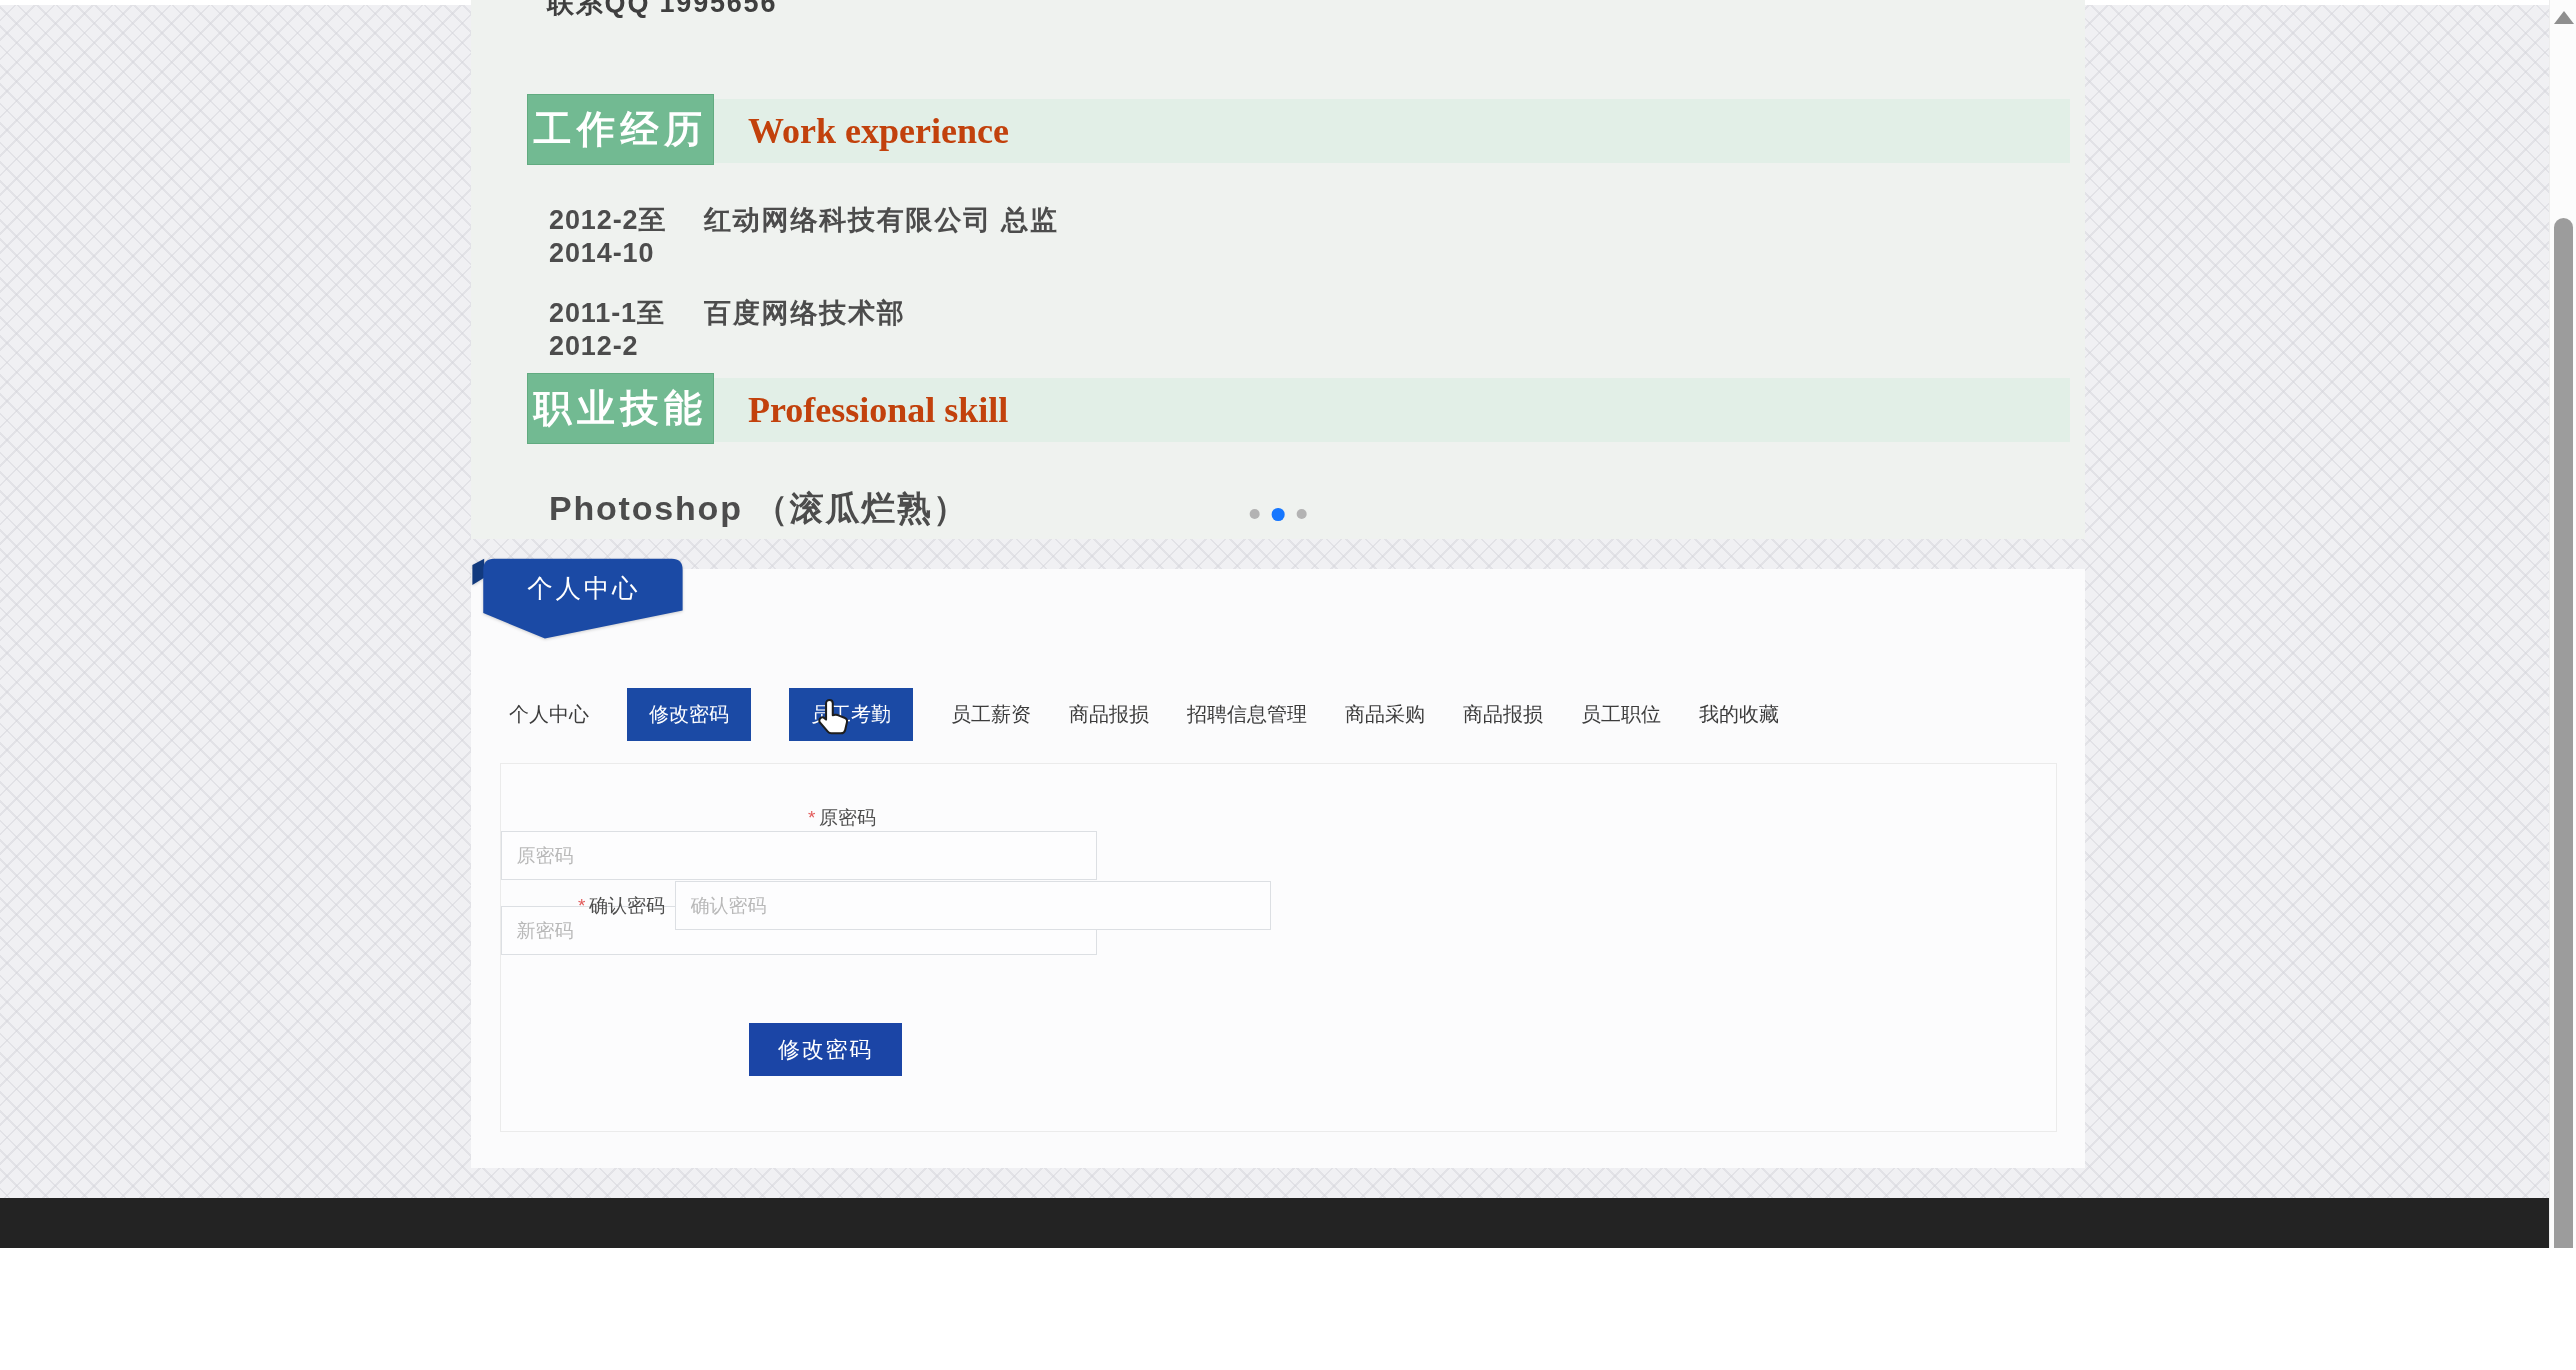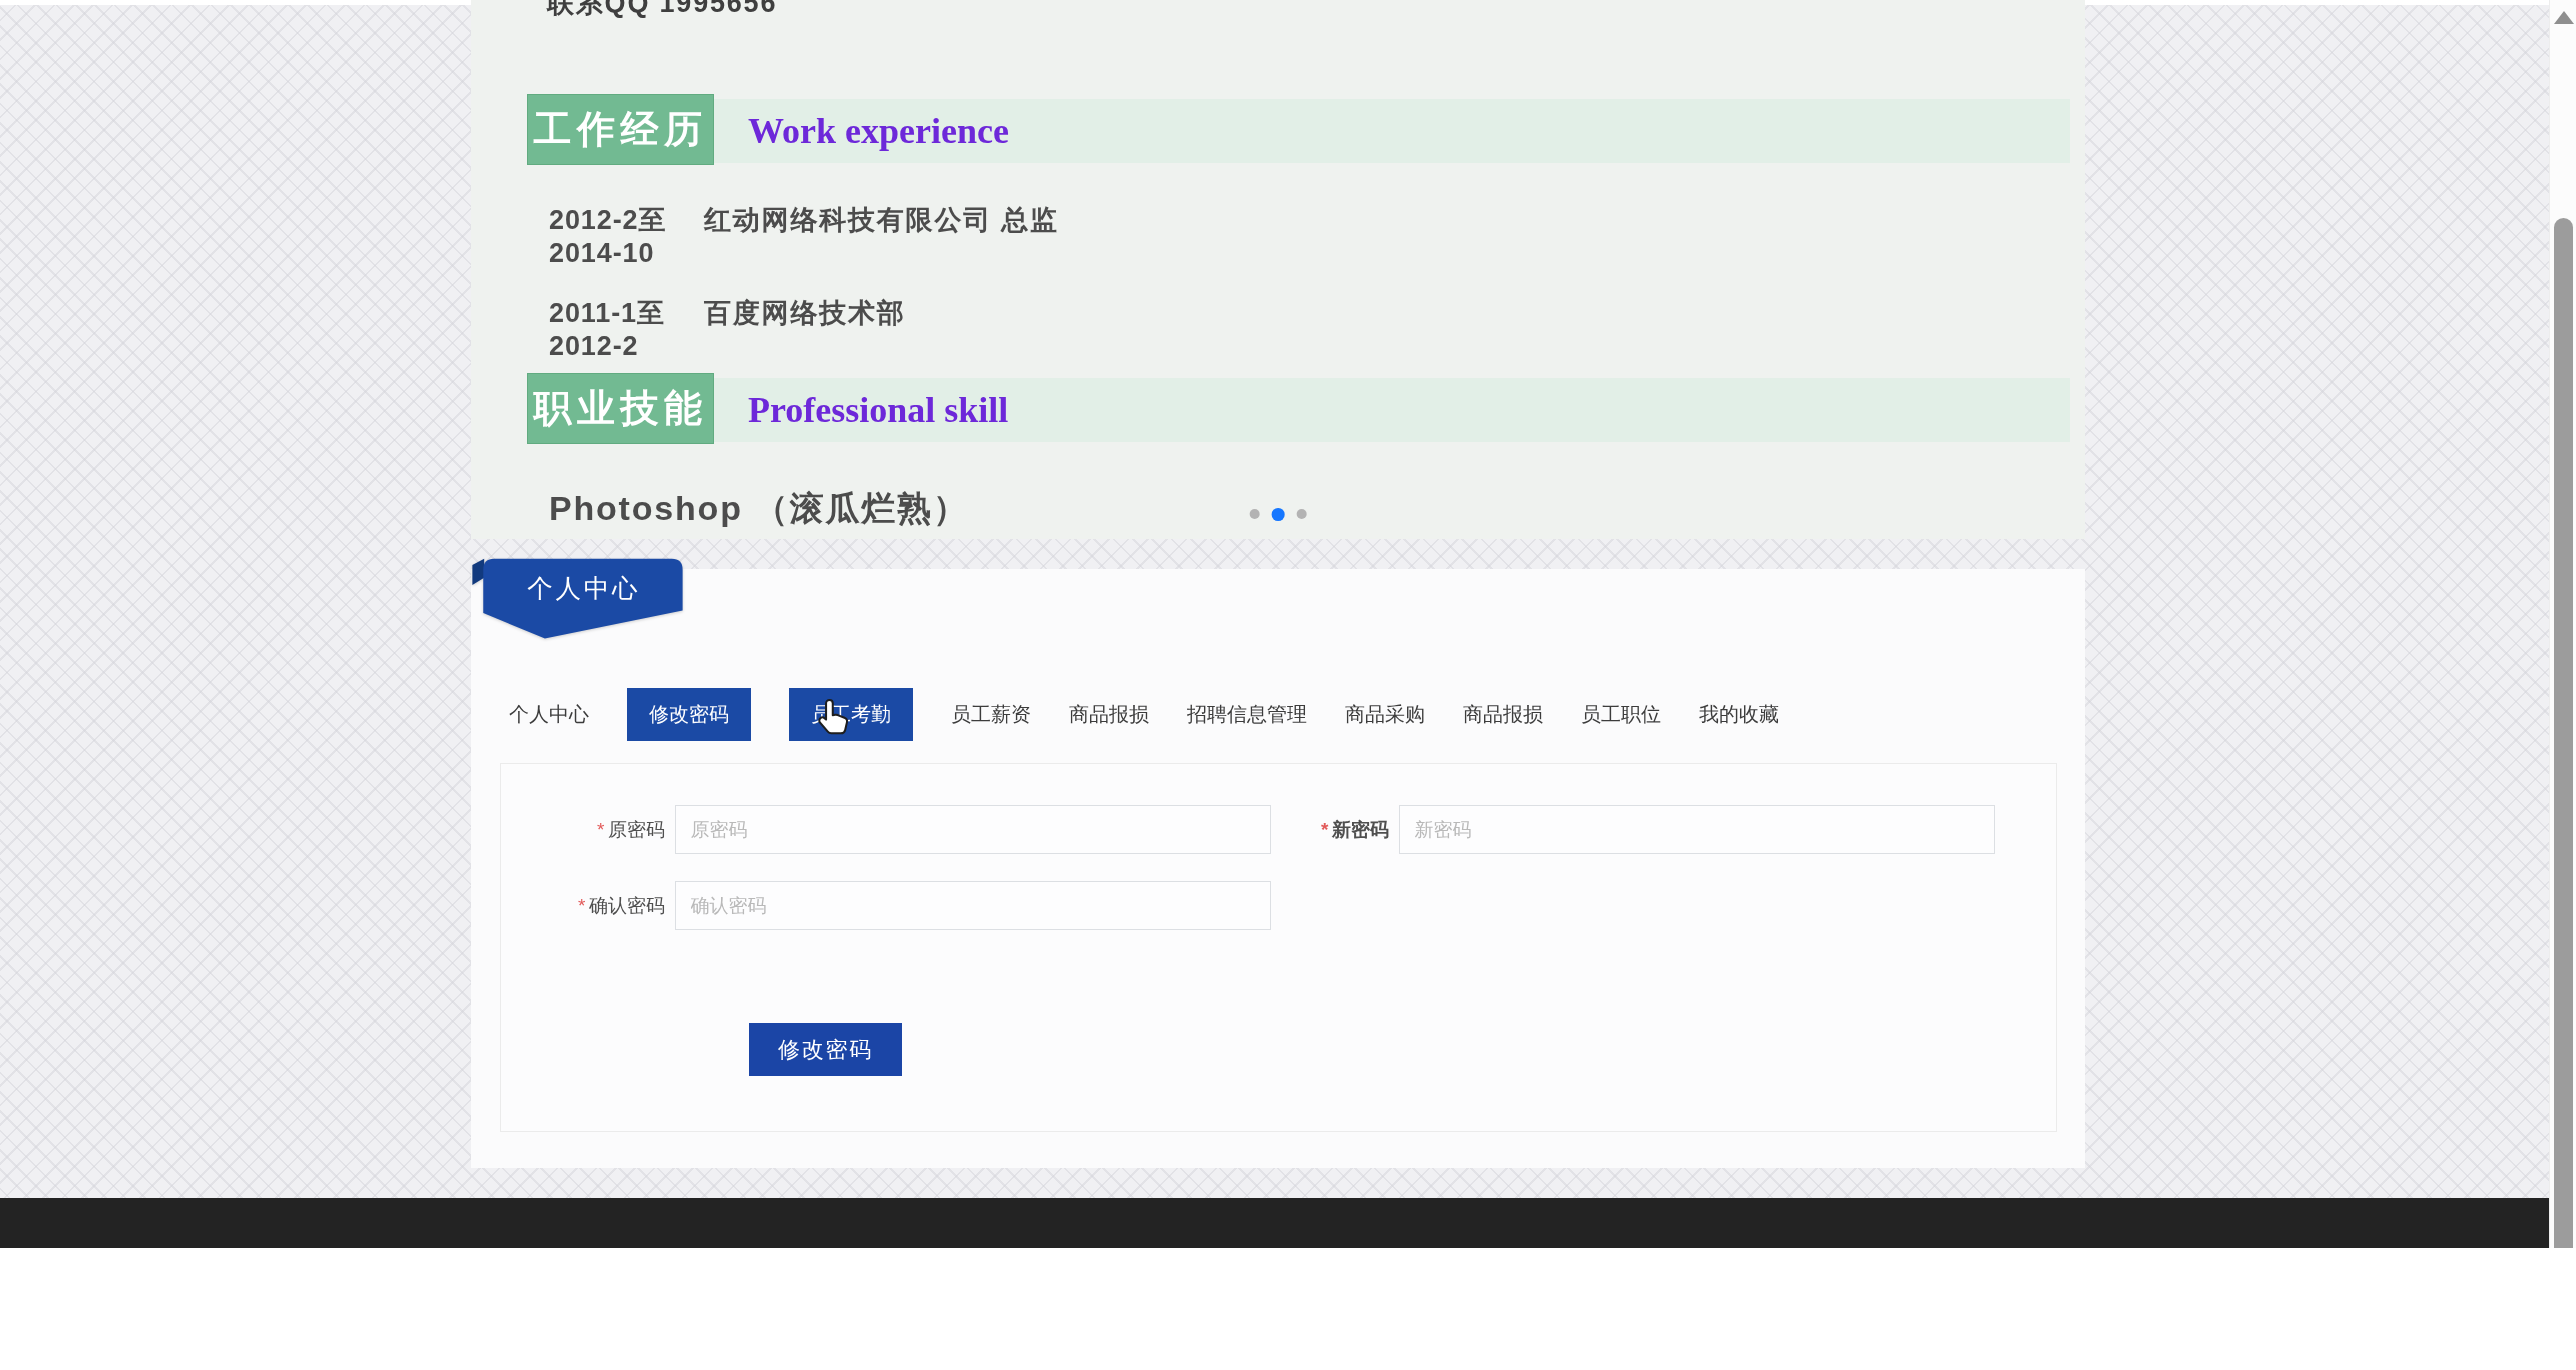--- a/index.html
+++ b/index.html
@@ -20,21 +20,21 @@
   .contact-line { position:absolute; left:76px; top:-14.6px; font-size:27px; font-weight:bold;
     color:#3f3f3f; letter-spacing:1.8px; }
   .section-header { position:absolute; left:56px; right:15.5px; display:flex; align-items:center; }
   .section-header.work  { top:94px; }
   .section-header.skill { top:373px; }
   .green-box { width:187px; height:71px; background:#72ba92; border:1.8px solid #61ab80;
     color:#ffffff; font-size:38px; font-weight:bold; letter-spacing:5.5px;
     display:flex; align-items:center; justify-content:center; flex:0 0 auto;text-align:right; }
   .green-strip { flex:1 1 auto; height:64px; margin-top:3.6px; background:#e2efe7;
     display:flex; align-items:center; padding-left:34px;
-    font-family:"Liberation Serif", serif; font-weight:600; font-size:36px; color:#6d28d9; }
+    font-family:"Liberation Serif", serif; font-weight:600; font-size:36px; color:#c2410c; }
   .entries { position:absolute; left:78px; top:202px; }
   .entry-row { display:flex; margin-bottom:25.5px; font-size:27px; font-weight:bold; color:#4c4c4c; }
   .entry-period { width:155px; flex:0 0 auto; letter-spacing:0.9px; }
   .entry-detail { letter-spacing:1.8px; }
   .skill-line { position:absolute; left:78px; top:486px; font-size:34px; font-weight:bold;
     color:#4c4c4c; letter-spacing:1.8px; }
   .dots { position:absolute; left:50%; top:508px; transform:translateX(-50%);
     display:flex; align-items:center; gap:12px; }
   .dot { width:10px; height:10px; border-radius:50%; background:#b3b3b3; }
   .dot.active { width:12.7px; height:12.7px; background:#1677ff; }
@@ -51,21 +51,21 @@
     height:53px; }
   .tab { font-size:20px; color:#3c3c3c; cursor:pointer; white-space:nowrap; }
   .tab.highlight { background:#1b4aa5; color:#ffffff; height:53px; line-height:53px;
     padding:0 22px; }
   .tab-anchor { position:relative; }
   .cursor-icon { position:absolute; left:27px; top:9px; }
 
   .form-box { position:absolute; left:29px; top:194px; width:1557px; height:369px;
     background:#fcfcfd; border:0.9px solid #ebebeb; }
   .form-row { position:absolute; left:0; display:flex; align-items:center; }
-  .form-row.r1 { top:41px; }
+  .form-row.r1 { top:41px;flex-direction:column; }
   .form-row.r2 { top:117px; }
   .label-cell { width:164px; flex:0 0 auto; text-align:right; margin-right:10px;
     font-size:19px; color:#4f4f4f; white-space:nowrap; }
   .label-cell.narrow { width:82px; margin-left:36px;font-weight:bold; }
   .req { color:#e25a5a; margin-right:3.6px; font-size:19px; }
   .pwd-input { width:596px; height:49px; border:0.9px solid #dcdfe3; background:#fdfdfe;
     font-size:19px; color:#333; padding:0 14.6px; outline:none;
     font-family:"Liberation Sans", sans-serif; }
   .pwd-input::placeholder { color:#b9b9b9; }
   .submit-btn { position:absolute; left:248px; top:259px; width:153px; height:53px;

